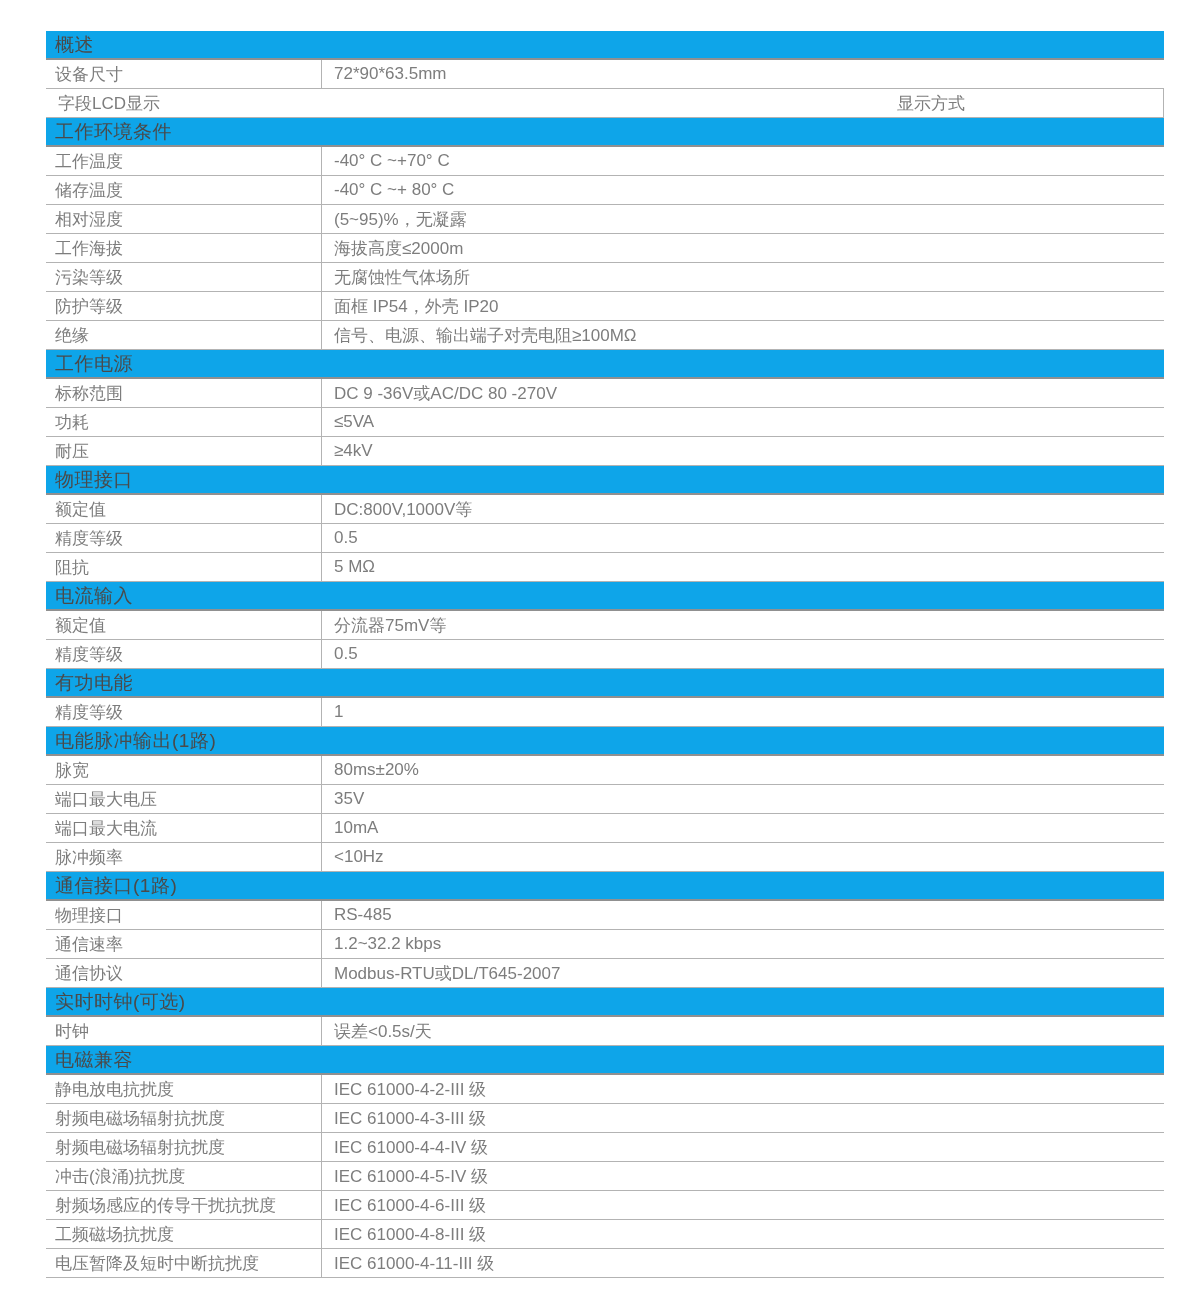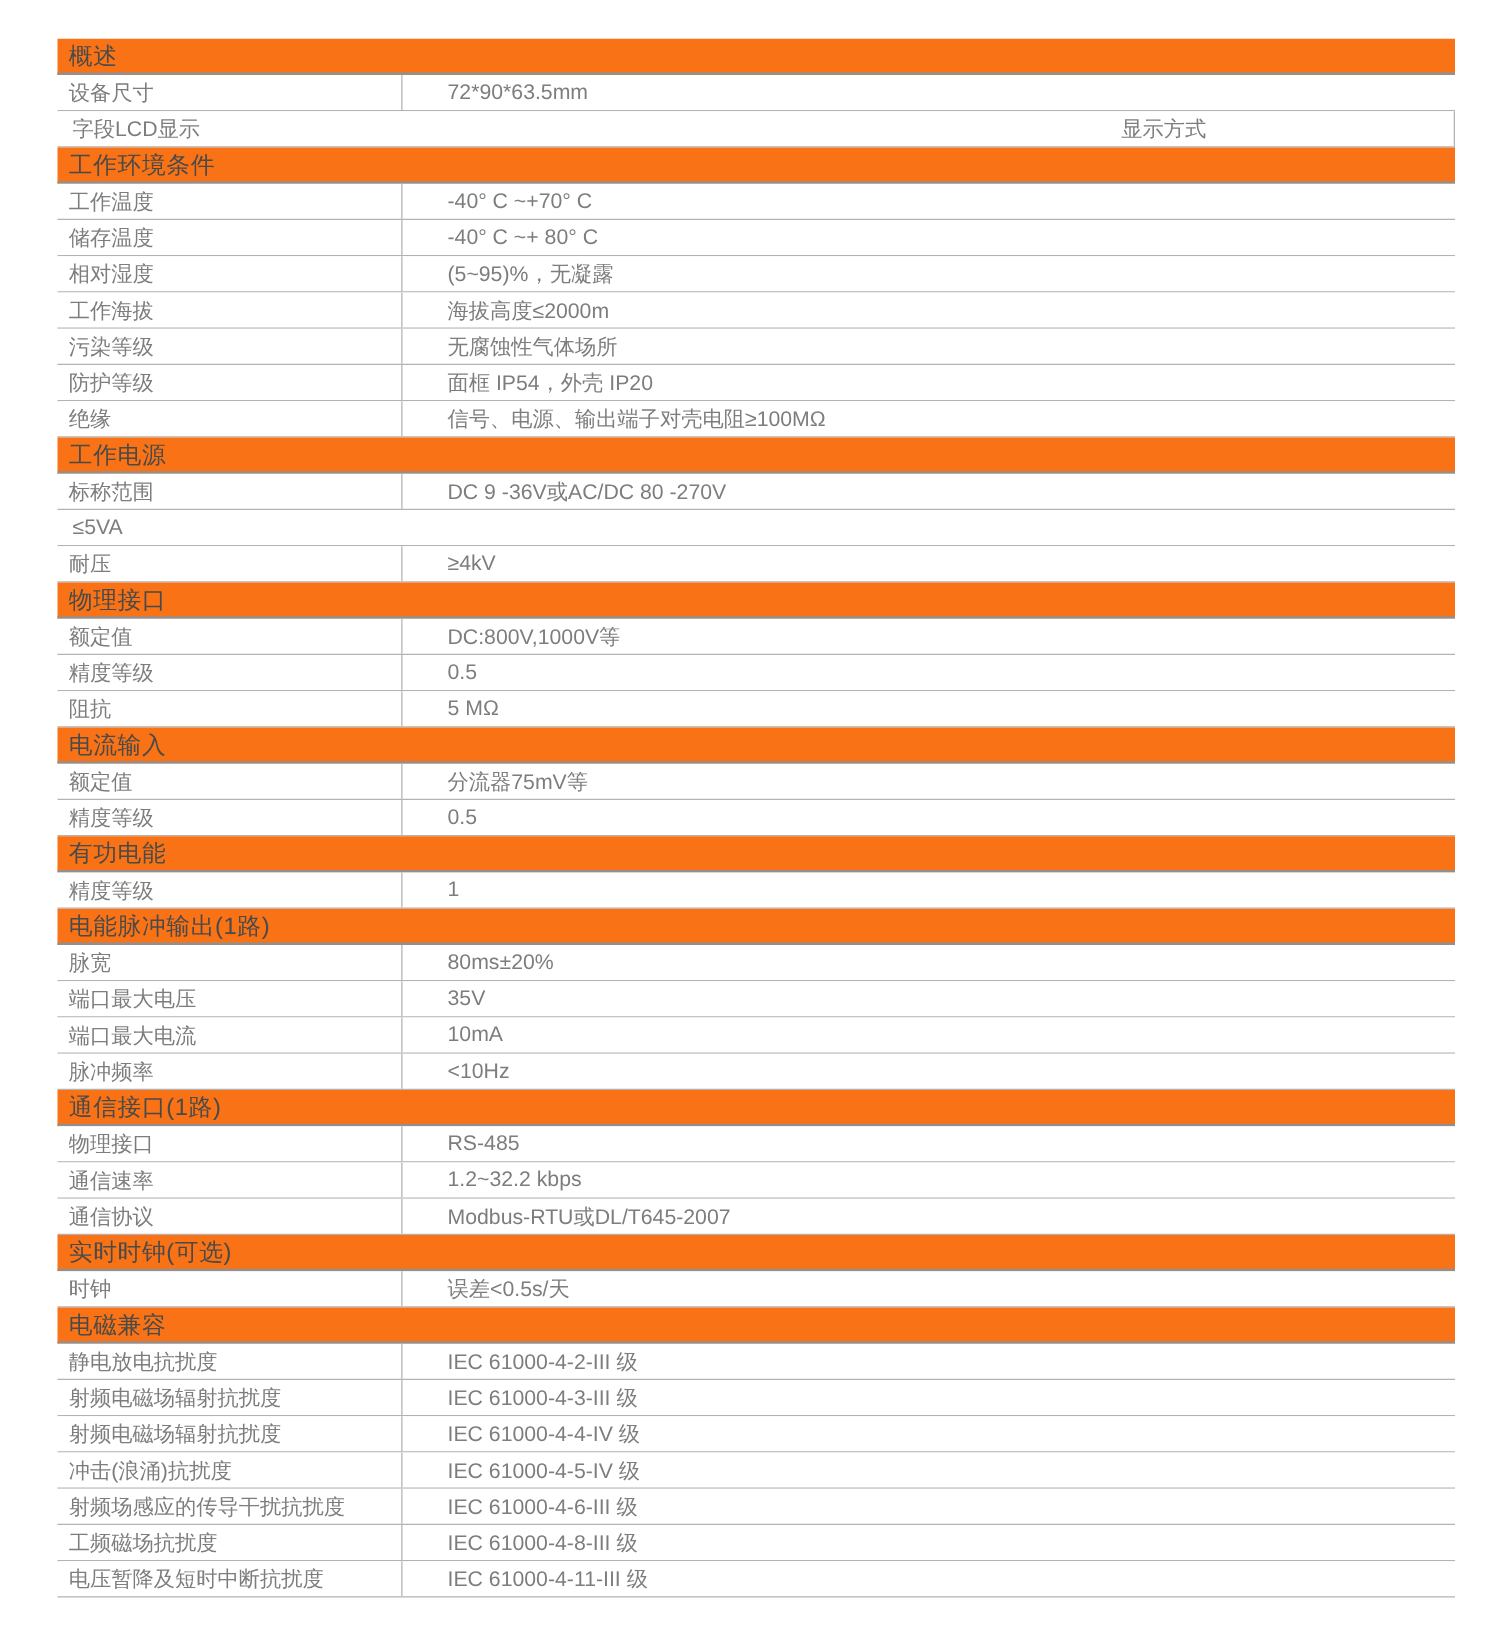--- a/index.html
+++ b/index.html
@@ -17,37 +17,36 @@
   }
   .spec-table {
     position: absolute;
     left: 46px;
     top: 31px;
     width: 1118px;
   }
   .section-header {
     box-sizing: border-box;
     height: 29px;
-    background: #f97316;
+    background: #0ea5e9;
     border-bottom: 2px solid #909090;
     display: flex;
     align-items: center;
     padding-left: 9px;
     font-size: 19px;
     color: #4a4a4a;
     letter-spacing: 0.5px;
   }
   .spec-row {
     box-sizing: border-box;
     height: 29px;
     display: flex;
     align-items: stretch;
     border-bottom: 1px solid #b3b3b3;
     background: #ffffff;
-    gap: 24px;
   }
   .cell {
     box-sizing: border-box;
     display: flex;
     align-items: center;
     font-size: 17px;
     color: #7d7d7d;
     white-space: nowrap;
     overflow: hidden;
   }
@@ -122,20 +121,21 @@
   <div class="section-header">
     <span class="section-title">工作电源</span>
   </div>
 
   <div class="spec-row">
     <div class="cell label">标称范围</div>
     <div class="cell value">DC 9 -36V或AC/DC 80 -270V</div>
   </div>
 
   <div class="spec-row">
+    <div class="cell label">功耗</div>
     <div class="cell value">≤5VA</div>
   </div>
 
   <div class="spec-row">
     <div class="cell label">耐压</div>
     <div class="cell value">≥4kV</div>
   </div>
 
   <div class="section-header">
     <span class="section-title">物理接口</span>

